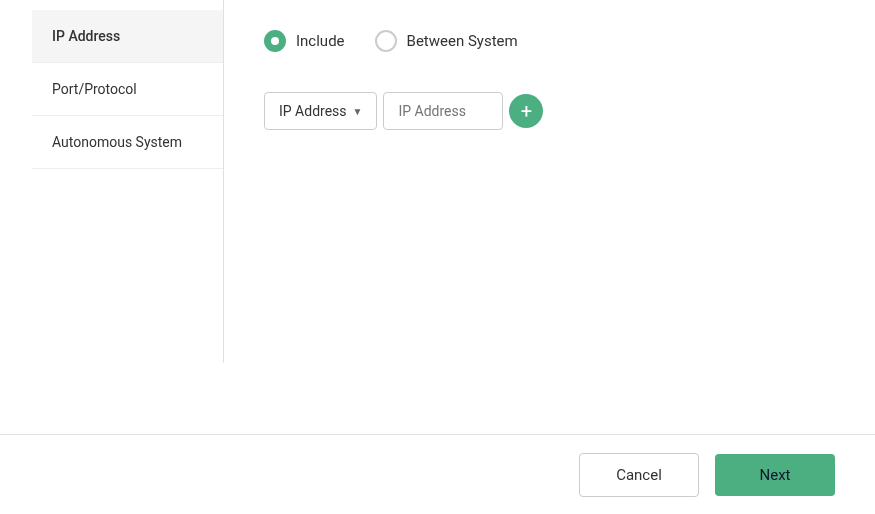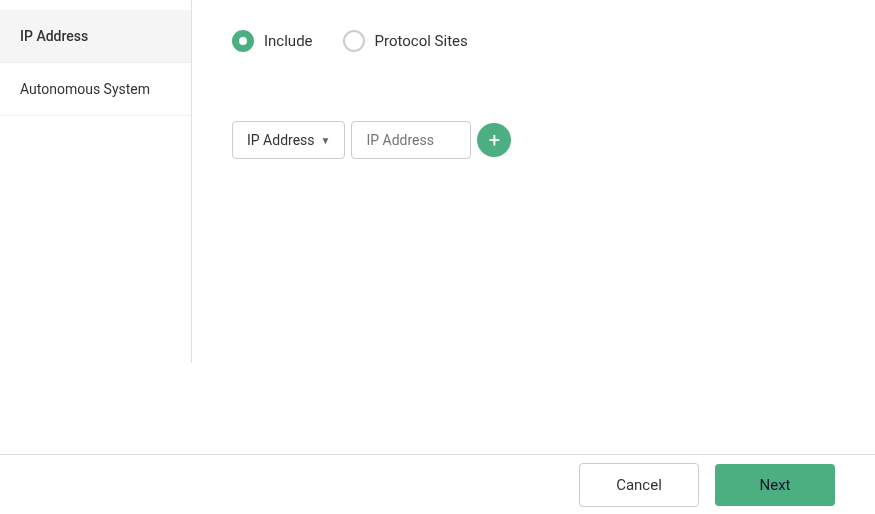--- a/index.html
+++ b/index.html
@@ -15,20 +15,21 @@
       background: #ffffff;
       overflow: hidden;
       position: relative;
     }
 
     .main-container {
       display: flex;
       width: 875px;
       height: 363px;
       background: #ffffff;
+      padding-left: 32px;
     }
 
     
     .sidebar {
       width: 192px;
       background: #ffffff;
       border-right: 1px solid #e0e0e0;
       display: flex;
       flex-direction: column;
       padding-top: 10px;
@@ -46,21 +47,20 @@
       background: #f5f5f5;
       font-weight: 500;
     }
 
     
     .content {
       flex: 1;
       padding: 30px 40px;
       display: flex;
       flex-direction: column;
-      gap: 29px;
     }
 
     
     .radio-group {
       display: flex;
       align-items: center;
       gap: 30px;
       margin-bottom: 40px;
     }
 
@@ -150,21 +150,21 @@
       font-size: 20px;
       line-height: 1;
     }
 
     
     .bottom-bar {
       position: absolute;
       bottom: 0;
       left: 0;
       right: 0;
-      height: 60px;
+      height: 80px;
       border-top: 1px solid #e0e0e0;
       display: flex;
       align-items: center;
       justify-content: flex-end;
       padding: 0 40px;
       gap: 16px;
       background: #ffffff;
     }
 
     .cancel-btn {
@@ -190,38 +190,41 @@
     }
   </style>
 </head>
 <body>
 
 <div class="main-container">
 
   <div class="sidebar">
     <div class="sidebar-item active">
       <span>IP Address</span>
+    </div>
+    <div class="sidebar-item">
+      <span>Port/Protocol</span>
     </div>
     <div class="sidebar-item">
       <span>Autonomous System</span>
     </div>
   </div>
 
   <div class="content">
 
     <div class="radio-group">
       <label class="radio-option">
         <div class="radio-circle selected"></div>
         <span class="radio-label">Include</span>
       </label>
 
 
       <label class="radio-option">
         <div class="radio-circle"></div>
-        <span class="radio-label">Protocol Sites</span>
+        <span class="radio-label">Between System</span>
       </label>
     </div>
 
     <div class="input-row">
       <button class="dropdown-btn">
         <span>IP Address</span>
         <span class="chevron">▼</span>
       </button>
       <input class="ip-input" type="text" placeholder="IP Address" style="">
       <button class="add-btn">

